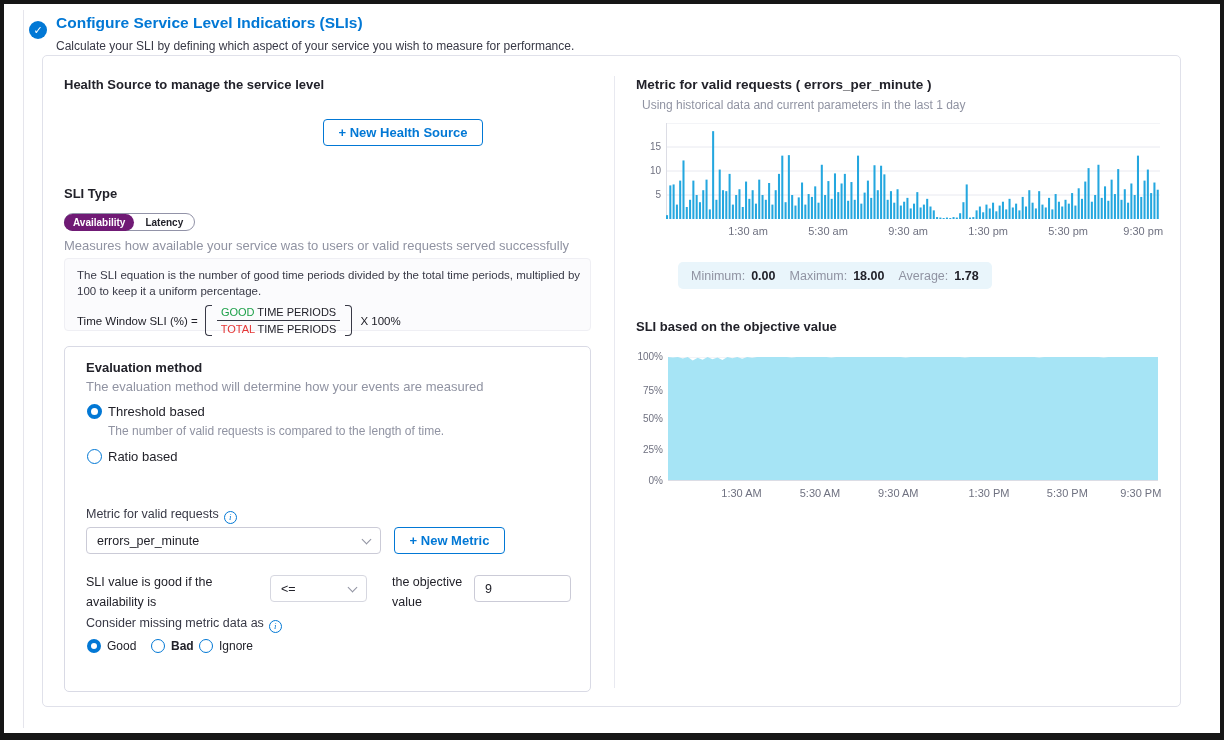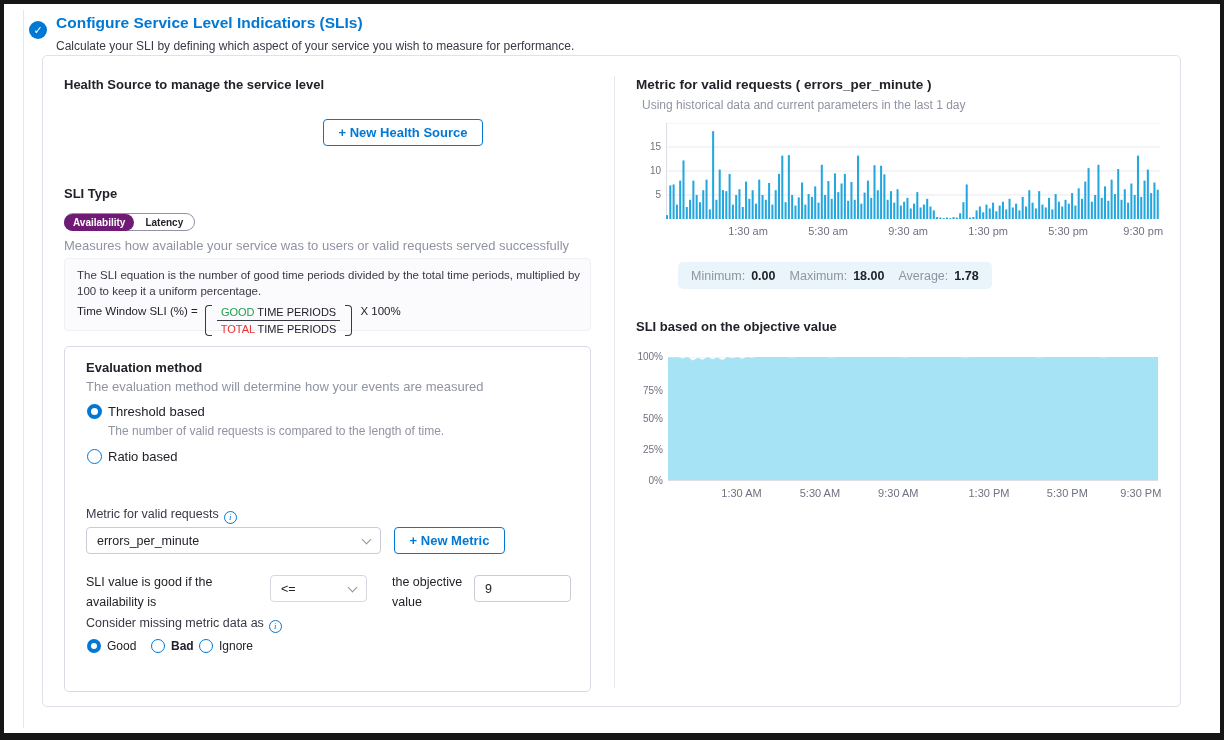--- a/index.html
+++ b/index.html
@@ -39,21 +39,21 @@
 
   .pill-group { position:absolute; display:inline-flex; align-items:center; border:1px solid #9293A8;
                 border-radius:11px; background:#fff; height:18px; }
   .pill-on { background:#701a75; color:#fff; font-size:10px; font-weight:bold; border-radius:10px;
              padding:3px 9px; margin:-1px 0 -1px -1px; cursor:pointer; }
   .pill-off { color:#22222A; font-size:10px; font-weight:bold; padding:2px 11px; cursor:pointer; }
 
   .eq-box { position:absolute; left:21px; top:202px; width:527px; height:73px; background:#FBFBFD;
             border:1px solid #EFEFF4; border-radius:4px; padding:9px 12px; }
   .eq-text { font-size:11.5px; color:#383946; line-height:1.35; }
-  .eq-row { display:flex; margin-top:6px; font-size:11.5px; color:#22222A; }
+  .eq-row { display:flex; align-items:center; margin-top:6px; font-size:11.5px; color:#22222A; }
   .bracket { width:7px; align-self:stretch; }
   .bracket.l { border-left:1.5px solid #383946; border-top:1.5px solid #383946; border-bottom:1.5px solid #383946; border-radius:4px 0 0 4px; margin-left:7px; }
   .bracket.r { border-right:1.5px solid #383946; border-top:1.5px solid #383946; border-bottom:1.5px solid #383946; border-radius:0 4px 4px 0; margin-right:8px; }
   .frac { text-align:center; font-size:11px; padding:0 5px; }
   .frac-top { padding:1px 4px 2px; border-bottom:1.2px solid #383946; }
   .frac-bot { padding:2px 4px 1px; }
   .good { color:#1DA049; }
   .bad-red { color:#E43535; }
 
   .eval-box { position:absolute; left:21px; top:290px; width:527px; height:346px;

